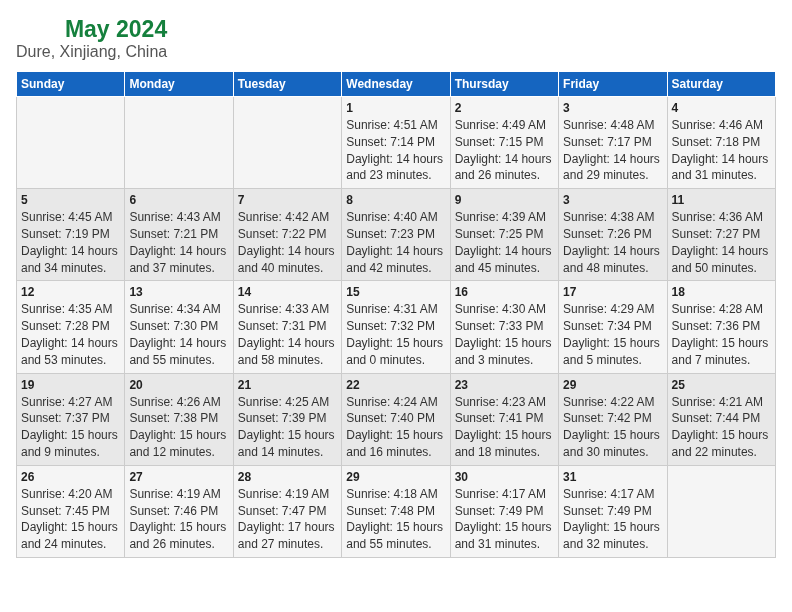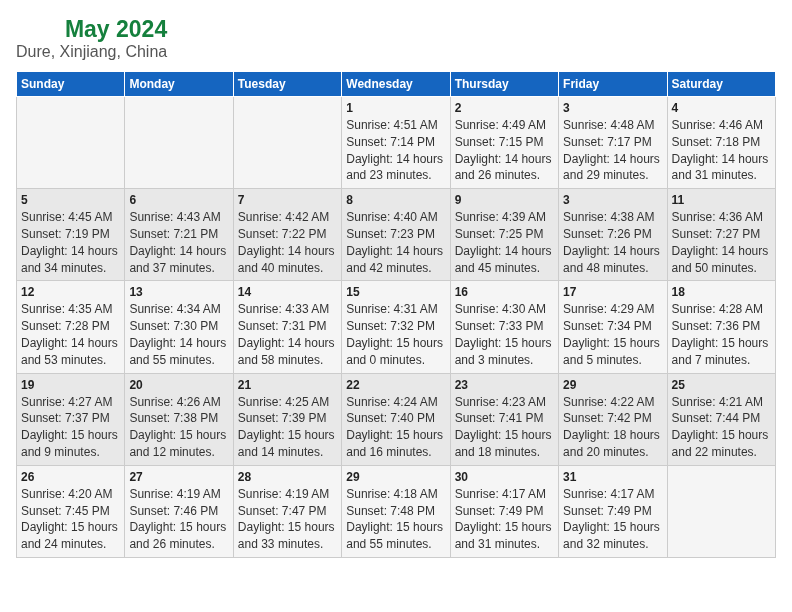--- a/index.html
+++ b/index.html
@@ -303,21 +303,21 @@
           <span>Sunrise: 4:23 AM</span><br>
           <span>Sunset: 7:41 PM</span><br>
           <span>Daylight: 15 hours and 18 minutes.</span>
         </div>
         </td>
         <td>
           <div class="day-number">29</div>
         <div class="cell-content">
           <span>Sunrise: 4:22 AM</span><br>
           <span>Sunset: 7:42 PM</span><br>
-          <span>Daylight: 18 hours and 20 minutes.</span>
+          <span>Daylight: 15 hours and 30 minutes.</span>
         </div>
         </td>
         <td>
           <div class="day-number">25</div>
         <div class="cell-content">
           <span>Sunrise: 4:21 AM</span><br>
           <span>Sunset: 7:44 PM</span><br>
           <span>Daylight: 15 hours and 22 minutes.</span>
         </div>
         </td>
@@ -337,21 +337,21 @@
           <span>Sunrise: 4:19 AM</span><br>
           <span>Sunset: 7:46 PM</span><br>
           <span>Daylight: 15 hours and 26 minutes.</span>
         </div>
         </td>
         <td>
           <div class="day-number">28</div>
         <div class="cell-content">
           <span>Sunrise: 4:19 AM</span><br>
           <span>Sunset: 7:47 PM</span><br>
-          <span>Daylight: 15 hours and 33 minutes.</span>
+          <span>Daylight: 17 hours and 27 minutes.</span>
         </div>
         </td>
         <td>
           <div class="day-number">29</div>
         <div class="cell-content">
           <span>Sunrise: 4:18 AM</span><br>
           <span>Sunset: 7:48 PM</span><br>
           <span>Daylight: 15 hours and 55 minutes.</span>
         </div>
         </td>

